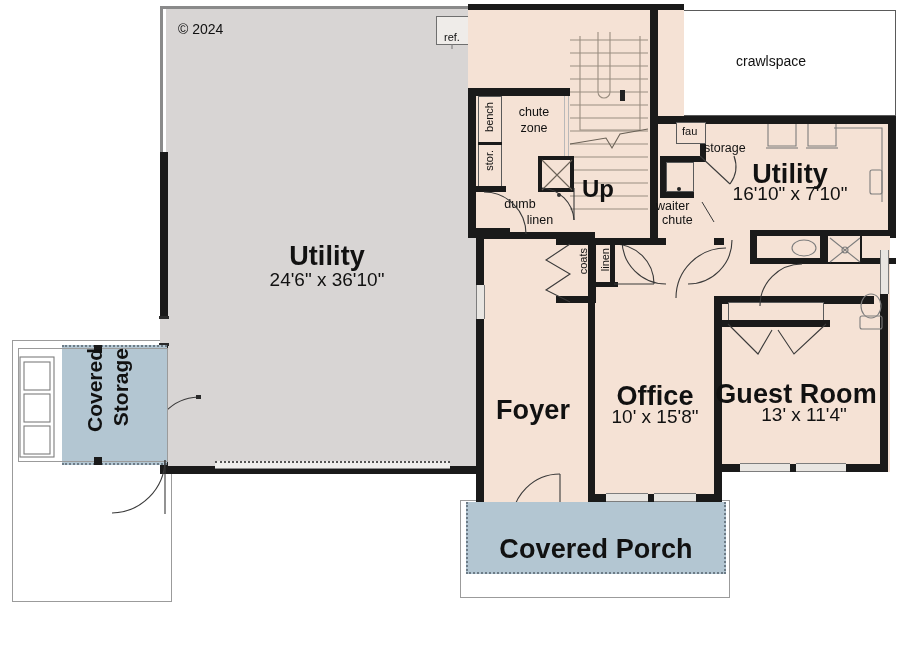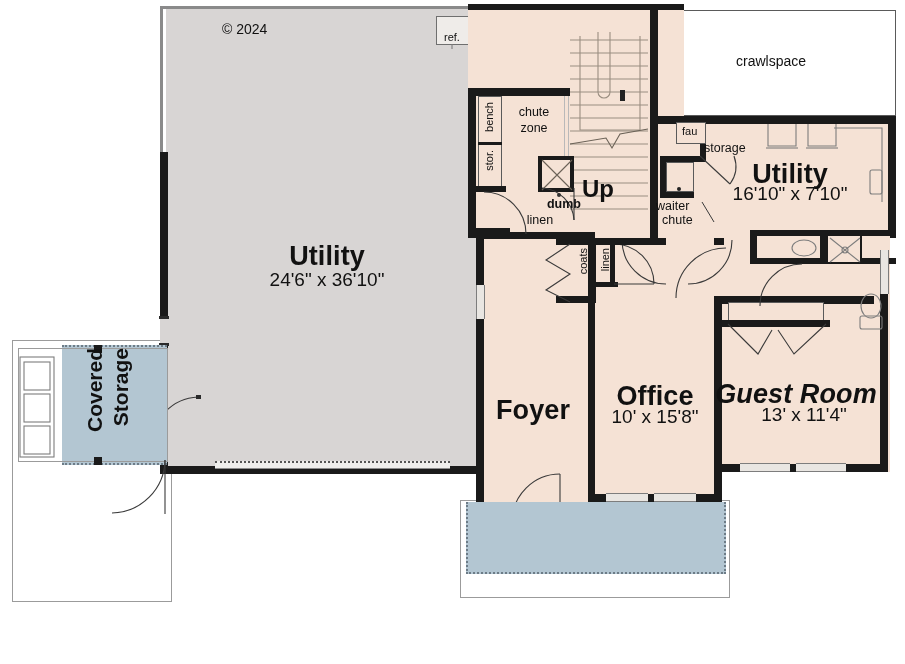--- a/index.html
+++ b/index.html
@@ -79,21 +79,21 @@
   <div class="abs fill-garage" style="left:160px;top:318px;width:8px;height:26px;"></div>
   <div class="abs" style="left:159px;top:316px;width:10px;height:3px;background:#2a2a2a;"></div>
   <div class="abs" style="left:159px;top:343px;width:10px;height:3px;background:#2a2a2a;"></div>
 
   <svg width="120" height="120" style="left:152px;top:395px;">
     <path class="sw-d" d="M 0 50 A 48 48 0 0 1 46 2"></path>
     <line class="sw-d" x1="46" y1="2" x2="46" y2="2"></line>
     <rect x="44" y="0" width="5" height="4" fill="#2a2a2a"></rect>
   </svg>
 
-  <div class="lbl copy" style="left:178px;top:22px;margin-left:44px;">© 2024</div>
+  <div class="lbl copy" style="left:178px;top:22px;">© 2024</div>
 
   <div class="lbl ctr room-name" style="left:327px;top:242px;">Utility</div>
   <div class="lbl ctr room-dim" style="left:327px;top:270px;">24'6" x 36'10"</div>
 
   <div class="abs chip" style="left:436px;top:16px;width:37px;height:29px;"></div>
   <div class="lbl tiny" style="left:444px;top:32px;">ref.</div>
   <div class="abs chip" style="left:477px;top:16px;width:37px;height:29px;"></div>
   <div class="lbl tiny" style="left:484px;top:24px;">frzr.</div>
   <svg width="90" height="14" style="left:436px;top:44px;">
     <path class="fx" d="M 16 0 l 0 5 M 57 0 l 0 5"></path>
@@ -216,21 +216,21 @@
   <div class="abs" style="left:538px;top:156px;width:36px;height:36px;
               background:#f5e2d5;border:4px solid #1a1a1a;"></div>
   <svg width="40" height="40" style="left:540px;top:158px;">
     <path class="sw" d="M 2 2 L 32 32 M 32 2 L 2 32"></path>
   </svg>
   <svg width="48" height="44" style="left:540px;top:186px;">
     <path class="sw-d" d="M 2 2 A 34 34 0 0 1 34 34"></path>
     <line class="sw-d" x1="34" y1="2" x2="34" y2="34"></line>
     <circle cx="19" cy="9" r="2" fill="#333"></circle>
   </svg>
-  <div class="lbl ctr small" style="left:564px;top:198px;font-weight:bold;">dumb</div>
+  <div class="lbl ctr small" style="left:520px;top:198px;">dumb</div>
   <div class="lbl ctr small" style="left:540px;top:214px;">linen</div>
 
   <svg width="52" height="52" style="left:482px;top:190px;">
     <path class="sw-d" d="M 2 2 A 42 42 0 0 1 44 44"></path>
     <line class="sw-d" x1="2" y1="2" x2="2" y2="2"></line>
   </svg>
   <div class="abs wall" style="left:476px;top:228px;width:34px;height:5px;"></div>
 
   <div class="abs wall" style="left:556px;top:238px;width:110px;height:7px;"></div>
   <div class="abs wall" style="left:556px;top:296px;width:40px;height:7px;"></div>
@@ -322,35 +322,36 @@
   <svg width="52" height="54" style="left:758px;top:262px;">
     <path class="sw-d" d="M 44 2 A 42 42 0 0 0 2 44"></path>
     <line class="sw-d" x1="44" y1="2" x2="44" y2="2"></line>
   </svg>
 
   <div class="lbl ctr room-name" style="left:533px;top:396px;">Foyer</div>
 
   <div class="lbl ctr room-name" style="left:655px;top:382px;">Office</div>
   <div class="lbl ctr room-dim" style="left:655px;top:407px;">10' x 15'8"</div>
 
-  <div class="lbl ctr room-name" style="left:796px;top:380px;font-style:italic;">Guest Room</div>
+  <div class="lbl ctr room-name" style="left:796px;top:380px;">Guest Room</div>
   <div class="lbl ctr room-dim" style="left:804px;top:405px;">13' x 11'4"</div>
 
   <div class="abs" style="left:476px;top:285px;width:9px;height:34px;background:#e9e6e2;
               border-left:1px solid #7d7d7d;border-right:1px solid #7d7d7d;"></div>
 
   <svg width="62" height="58" style="left:506px;top:470px;">
     <path class="sw-d" d="M 54 4 A 48 48 0 0 0 6 52"></path>
     <line class="sw-d" x1="54" y1="4" x2="54" y2="46"></line>
   </svg>
   <div class="abs" style="left:492px;top:507px;width:22px;height:9px;background:#e9e6e2;
               border-top:1px solid #7d7d7d;border-bottom:1px solid #7d7d7d;"></div>
   <div class="abs" style="left:556px;top:507px;width:22px;height:9px;background:#e9e6e2;
               border-top:1px solid #7d7d7d;border-bottom:1px solid #7d7d7d;"></div>
 
   <div class="abs" style="left:606px;top:493px;width:42px;height:9px;background:#e9e6e2;
               border-top:1px solid #7d7d7d;border-bottom:1px solid #7d7d7d;"></div>
   <div class="abs" style="left:654px;top:493px;width:42px;height:9px;background:#e9e6e2;
               border-top:1px solid #7d7d7d;border-bottom:1px solid #7d7d7d;"></div>
 
   <div class="abs fill-porch dot-l dot-b dot-r" style="left:466px;top:502px;width:260px;height:72px;"></div>
+  <div class="lbl ctr room-name" style="left:596px;top:535px;">Covered Porch</div>
 
 </div>
 
 </body></html>

